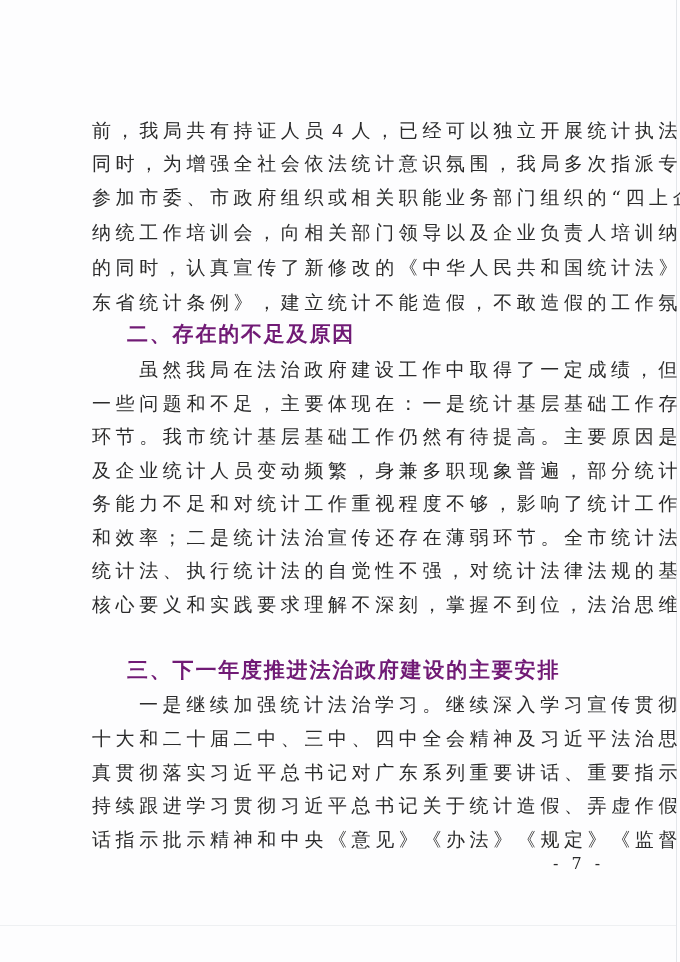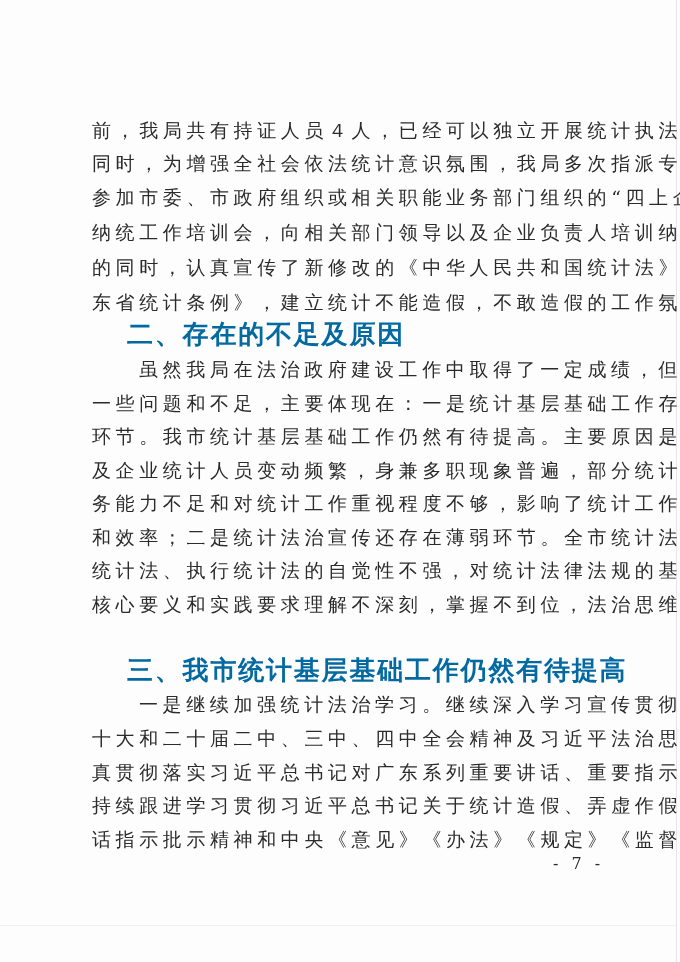--- a/index.html
+++ b/index.html
@@ -51,24 +51,24 @@
       color: #2b2b2b;
     }
     .line.indent { left: 139px; }
     .heading {
       position: absolute;
       left: 127px;
       height: 30px;
       line-height: 30px;
       white-space: nowrap;
       font-family: "DejaVu Sans", "Liberation Sans", sans-serif;
-      font-size: 26px;
+      font-size: 21px;
       font-weight: bold;
       letter-spacing: 1.8px;
-      color: #0369a1;
+      color: #701a75;
     }
     .page-number {
       position: absolute;
       left: 553px;
       top: 852px;
       height: 24px;
       line-height: 24px;
       font-family: "DejaVu Serif", "Liberation Serif", serif;
       font-size: 16px;
       letter-spacing: 4px;
@@ -93,21 +93,21 @@
   <div class="heading" style="top:319px">二、存在的不足及原因</div>
   <div class="line indent" style="top:354px">虽然我局在法治政府建设工作中取得了一定成绩，但也存在</div>
   <div class="line" style="top:388px">一些问题和不足，主要体现在：一是统计基层基础工作存在薄弱</div>
   <div class="line" style="top:421px">环节。我市统计基层基础工作仍然有待提高。主要原因是镇（街）</div>
   <div class="line" style="top:455px">及企业统计人员变动频繁，身兼多职现象普遍，部分统计员的业</div>
   <div class="line" style="top:488px">务能力不足和对统计工作重视程度不够，影响了统计工作的质量</div>
   <div class="line" style="top:522px">和效率；二是统计法治宣传还存在薄弱环节。全市统计法、宣传</div>
   <div class="line" style="top:555px">统计法、执行统计法的自觉性不强，对统计法律法规的基本内容、</div>
   <div class="line" style="top:589px">核心要义和实践要求理解不深刻，掌握不到位，法治思维和依法</div>
 
-  <div class="heading" style="top:655px">三、我市统计基层基础工作仍然有待提高</div>
+  <div class="heading" style="top:655px">三、下一年度推进法治政府建设的主要安排</div>
   <div class="line indent" style="top:689px">一是继续加强统计法治学习。继续深入学习宣传贯彻党的二</div>
   <div class="line" style="top:723px">十大和二十届二中、三中、四中全会精神及习近平法治思想，认</div>
   <div class="line" style="top:757px">真贯彻落实习近平总书记对广东系列重要讲话、重要指示精神，</div>
   <div class="line" style="top:790px">持续跟进学习贯彻习近平总书记关于统计造假、弄虚作假重要讲</div>
   <div class="line" style="top:824px">话指示批示精神和中央《意见》《办法》《规定》《监督意见》，充</div>
 
   <div class="page-number">- 7 -</div>
 </div>
 
 </body></html>

